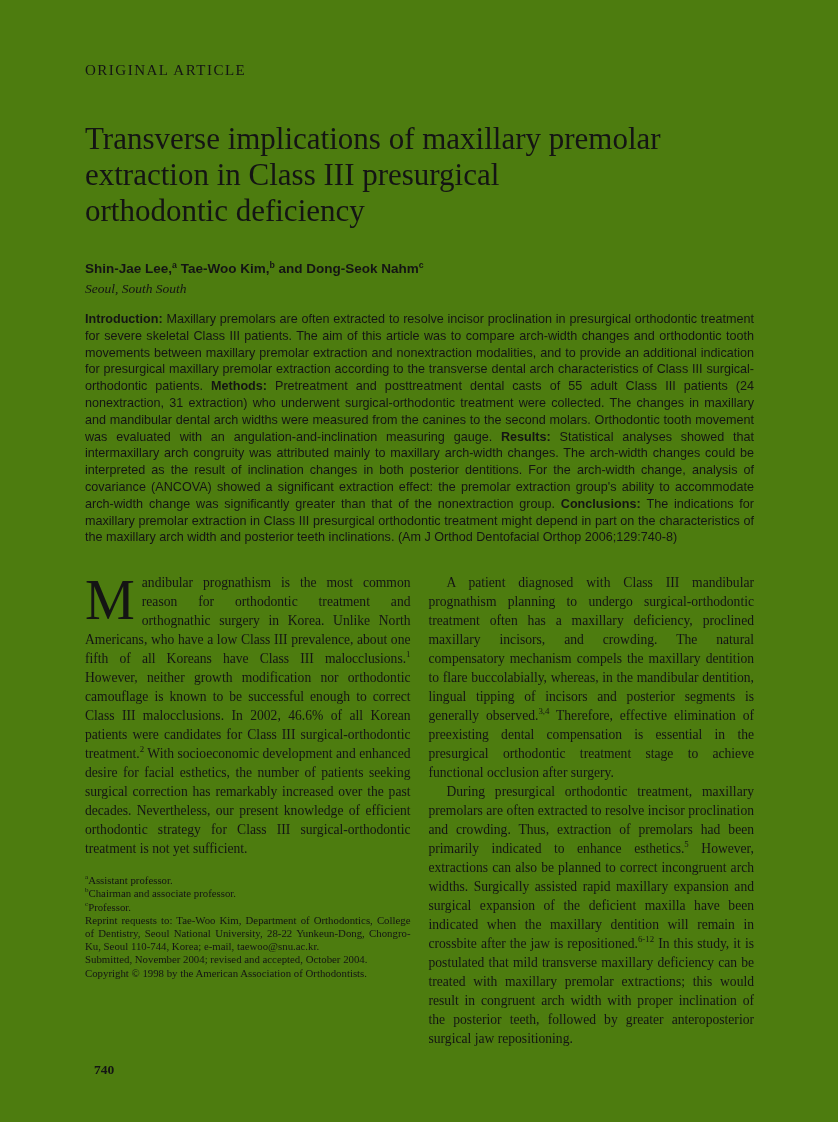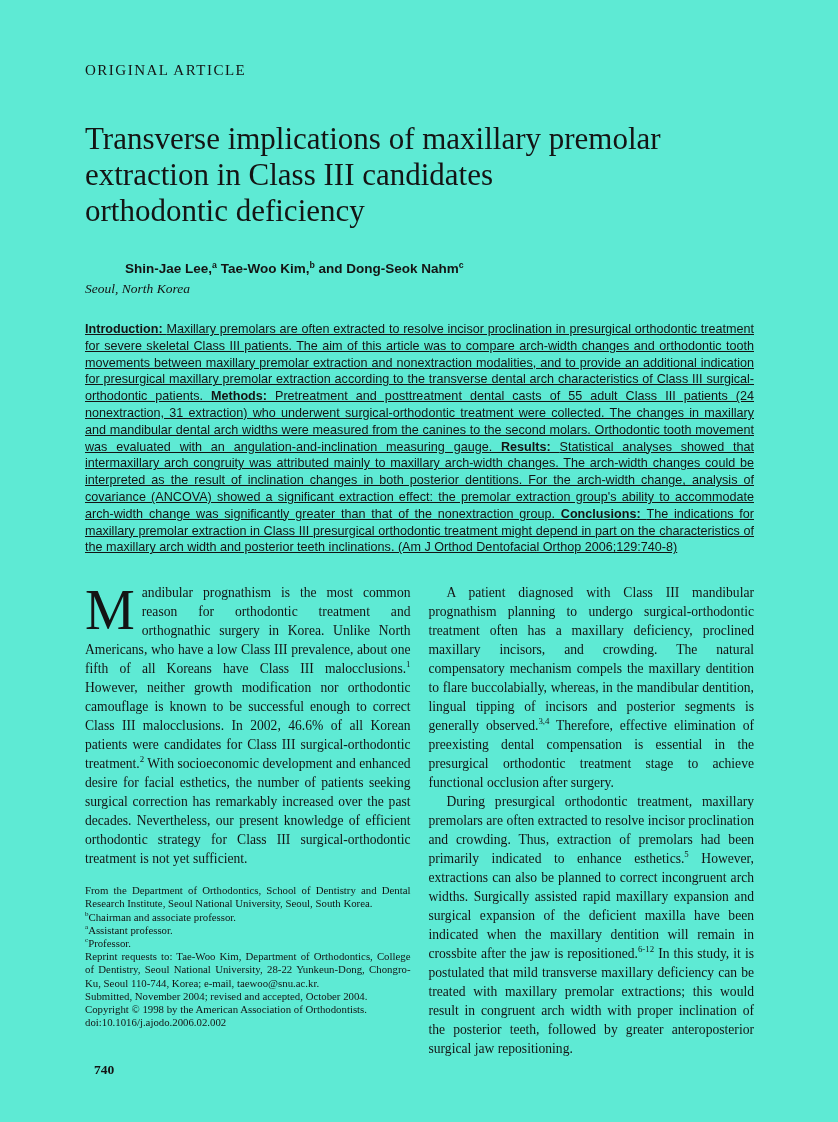--- a/index.html
+++ b/index.html
@@ -1,34 +1,34 @@
 <!DOCTYPE html>
 <html lang="en"><head>
 <meta charset="utf-8">
 <style>
   * { margin:0; padding:0; box-sizing:border-box; }
   html,body { background:#e9e9e9; }
   body { width:838px; font-family:"Liberation Serif", serif; color:#141414; }
   .page {
-    position:relative; width:838px; height:1122px; background:#5eead4;
+    position:relative; width:838px; height:1122px; background:#4d7c0f;
     padding:58px 84px 0 85px; overflow:hidden;
   }
   .kicker {
     font-size:15px; letter-spacing:1.5px; font-variant:small-caps;
     text-transform:uppercase; margin-top:4px;
   }
   .title { font-size:31px; font-weight:400; line-height:36px; margin-top:42px; }
   .authors {
     font-family:"Liberation Sans", sans-serif; font-weight:bold;
-    font-size:13.5px; margin-top:32px;margin-left:40px;
+    font-size:13.5px; margin-top:32px;
   }
   .location { font-style:italic; font-size:13.5px; margin-top:5px; }
   .abstract {
     font-family:"Liberation Sans", sans-serif; font-size:12.6px;
-    line-height:16.8px; text-align:justify; margin-top:24px;text-decoration:underline;
+    line-height:16.8px; text-align:justify; margin-top:14px;
   }
   .seg-b { font-weight:bold; }
   sup { font-size:0.65em; vertical-align:super; line-height:0; }
   .columns { display:flex; gap:18px; margin-top:27px; }
   .col { flex:1; min-width:0; }
   .body-para { font-size:13.6px; line-height:19px; text-align:justify; }
   .body-para.indent { text-indent:18px; }
   .body-para + .body-para { margin-top:0; }
   .dropcap {
     float:left; font-size:56px; line-height:46px; padding:4px 7px 0 0;
@@ -42,44 +42,42 @@
 </style>
 </head>
 <body>
 
 <div class="page">
 
   <div class="kicker">ORIGINAL ARTICLE</div>
 
   <h1 class="title">
     <div class="title-line">Transverse implications of maxillary premolar</div>
-    <div class="title-line">extraction in Class III candidates</div>
+    <div class="title-line">extraction in Class III presurgical</div>
     <div class="title-line">orthodontic deficiency</div>
   </h1>
 
   <div class="authors"><span>Shin-Jae Lee,</span><sup>a</sup><span> Tae-Woo Kim,</span><sup>b</sup><span> and Dong-Seok Nahm</span><sup>c</sup></div>
 
-  <div class="location">Seoul, North Korea</div>
+  <div class="location">Seoul, South South</div>
 
   <p class="abstract"><span class="seg-b">Introduction: </span><span>Maxillary premolars are often extracted to resolve incisor proclination in presurgical orthodontic treatment for severe skeletal Class III patients. The aim of this article was to compare arch-width changes and orthodontic tooth movements between maxillary premolar extraction and nonextraction modalities, and to provide an additional indication for presurgical maxillary premolar extraction according to the transverse dental arch characteristics of Class III surgical-orthodontic patients. </span><span class="seg-b">Methods: </span><span>Pretreatment and posttreatment dental casts of 55 adult Class III patients (24 nonextraction, 31 extraction) who underwent surgical-orthodontic treatment were collected. The changes in maxillary and mandibular dental arch widths were measured from the canines to the second molars. Orthodontic tooth movement was evaluated with an angulation-and-inclination measuring gauge. </span><span class="seg-b">Results: </span><span>Statistical analyses showed that intermaxillary arch congruity was attributed mainly to maxillary arch-width changes. The arch-width changes could be interpreted as the result of inclination changes in both posterior dentitions. For the arch-width change, analysis of covariance (ANCOVA) showed a significant extraction effect: the premolar extraction group's ability to accommodate arch-width change was significantly greater than that of the nonextraction group. </span><span class="seg-b">Conclusions: </span><span>The indications for maxillary premolar extraction in Class III presurgical orthodontic treatment might depend in part on the characteristics of the maxillary arch width and posterior teeth inclinations. (Am J Orthod Dentofacial Orthop 2006;129:740-8)</span></p>
 
   <div class="columns">
 
     <div class="col">
       <p class="body-para"><span class="dropcap">M</span><span><span>andibular prognathism is the most common reason for orthodontic treatment and orthognathic surgery in Korea. Unlike North Americans, who have a low Class III prevalence, about one fifth of all Koreans have Class III malocclusions.</span><sup>1</sup><span> However, neither growth modification nor orthodontic camouflage is known to be successful enough to correct Class III malocclusions. In 2002, 46.6% of all Korean patients were candidates for Class III surgical-orthodontic treatment.</span><sup>2</sup><span> With socioeconomic development and enhanced desire for facial esthetics, the number of patients seeking surgical correction has remarkably increased over the past decades. Nevertheless, our present knowledge of efficient orthodontic strategy for Class III surgical-orthodontic treatment is not yet sufficient.</span></span></p>
 
       <div class="footnotes">
-        <p class="note"><span>From the Department of Orthodontics, School of Dentistry and Dental Research Institute, Seoul National University, Seoul, South Korea.</span></p>
+        <p class="note"><sup>a</sup><span>Assistant professor.</span></p>
         <p class="note"><sup>b</sup><span>Chairman and associate professor.</span></p>
-        <p class="note"><sup>a</sup><span>Assistant professor.</span></p>
         <p class="note"><sup>c</sup><span>Professor.</span></p>
         <p class="note"><span>Reprint requests to: Tae-Woo Kim, Department of Orthodontics, College of Dentistry, Seoul National University, 28-22 Yunkeun-Dong, Chongro-Ku, Seoul 110-744, Korea; e-mail, taewoo@snu.ac.kr.</span></p>
         <p class="note"><span>Submitted, November 2004; revised and accepted, October 2004.</span></p>
         <p class="note"><span>Copyright © 1998 by the American Association of Orthodontists.</span></p>
-        <p class="note"><span>doi:10.1016/j.ajodo.2006.02.002</span></p>
       </div>
     </div>
 
     <div class="col">
       <p class="body-para indent"><span>A patient diagnosed with Class III mandibular prognathism planning to undergo surgical-orthodontic treatment often has a maxillary deficiency, proclined maxillary incisors, and crowding. The natural compensatory mechanism compels the maxillary dentition to flare buccolabially, whereas, in the mandibular dentition, lingual tipping of incisors and posterior segments is generally observed.</span><sup>3,4</sup><span> Therefore, effective elimination of preexisting dental compensation is essential in the presurgical orthodontic treatment stage to achieve functional occlusion after surgery.</span></p>
       <p class="body-para indent"><span>During presurgical orthodontic treatment, maxillary premolars are often extracted to resolve incisor proclination and crowding. Thus, extraction of premolars had been primarily indicated to enhance esthetics.</span><sup>5</sup><span> However, extractions can also be planned to correct incongruent arch widths. Surgically assisted rapid maxillary expansion and surgical expansion of the deficient maxilla have been indicated when the maxillary dentition will remain in crossbite after the jaw is repositioned.</span><sup>6-12</sup><span> In this study, it is postulated that mild transverse maxillary deficiency can be treated with maxillary premolar extractions; this would result in congruent arch width with proper inclination of the posterior teeth, followed by greater anteroposterior surgical jaw repositioning.</span></p>
     </div>
 
   </div>
 

